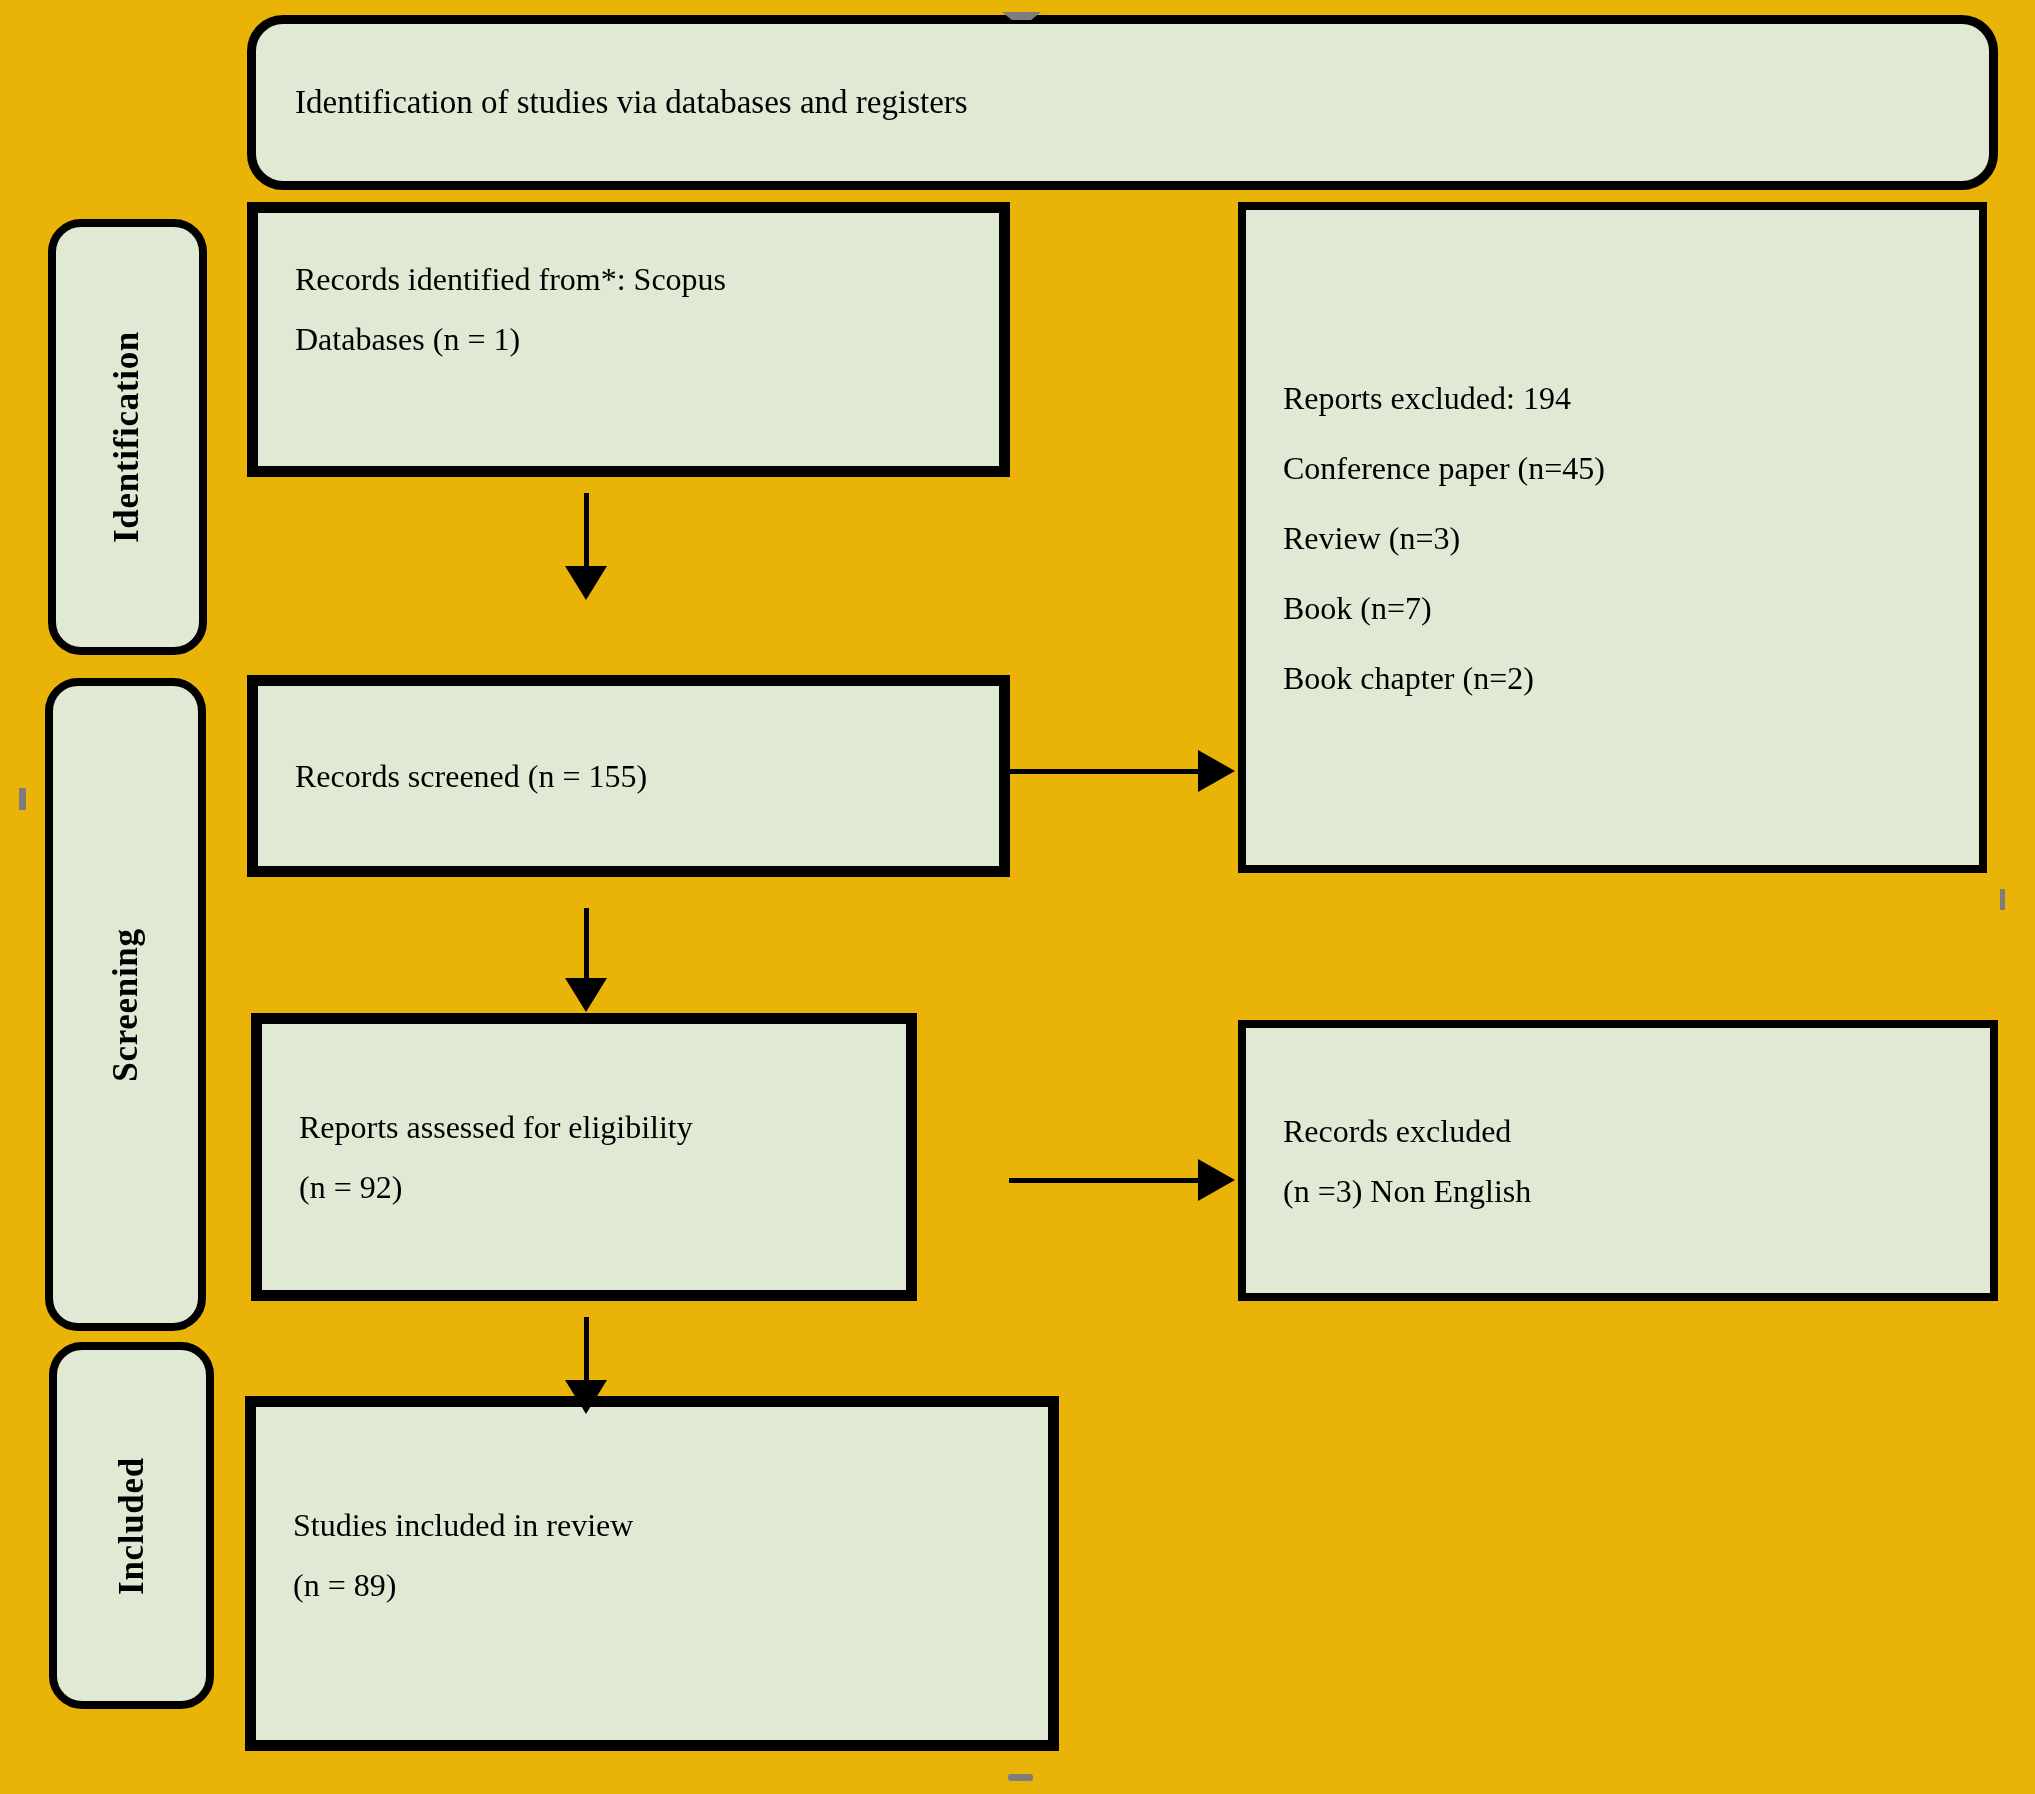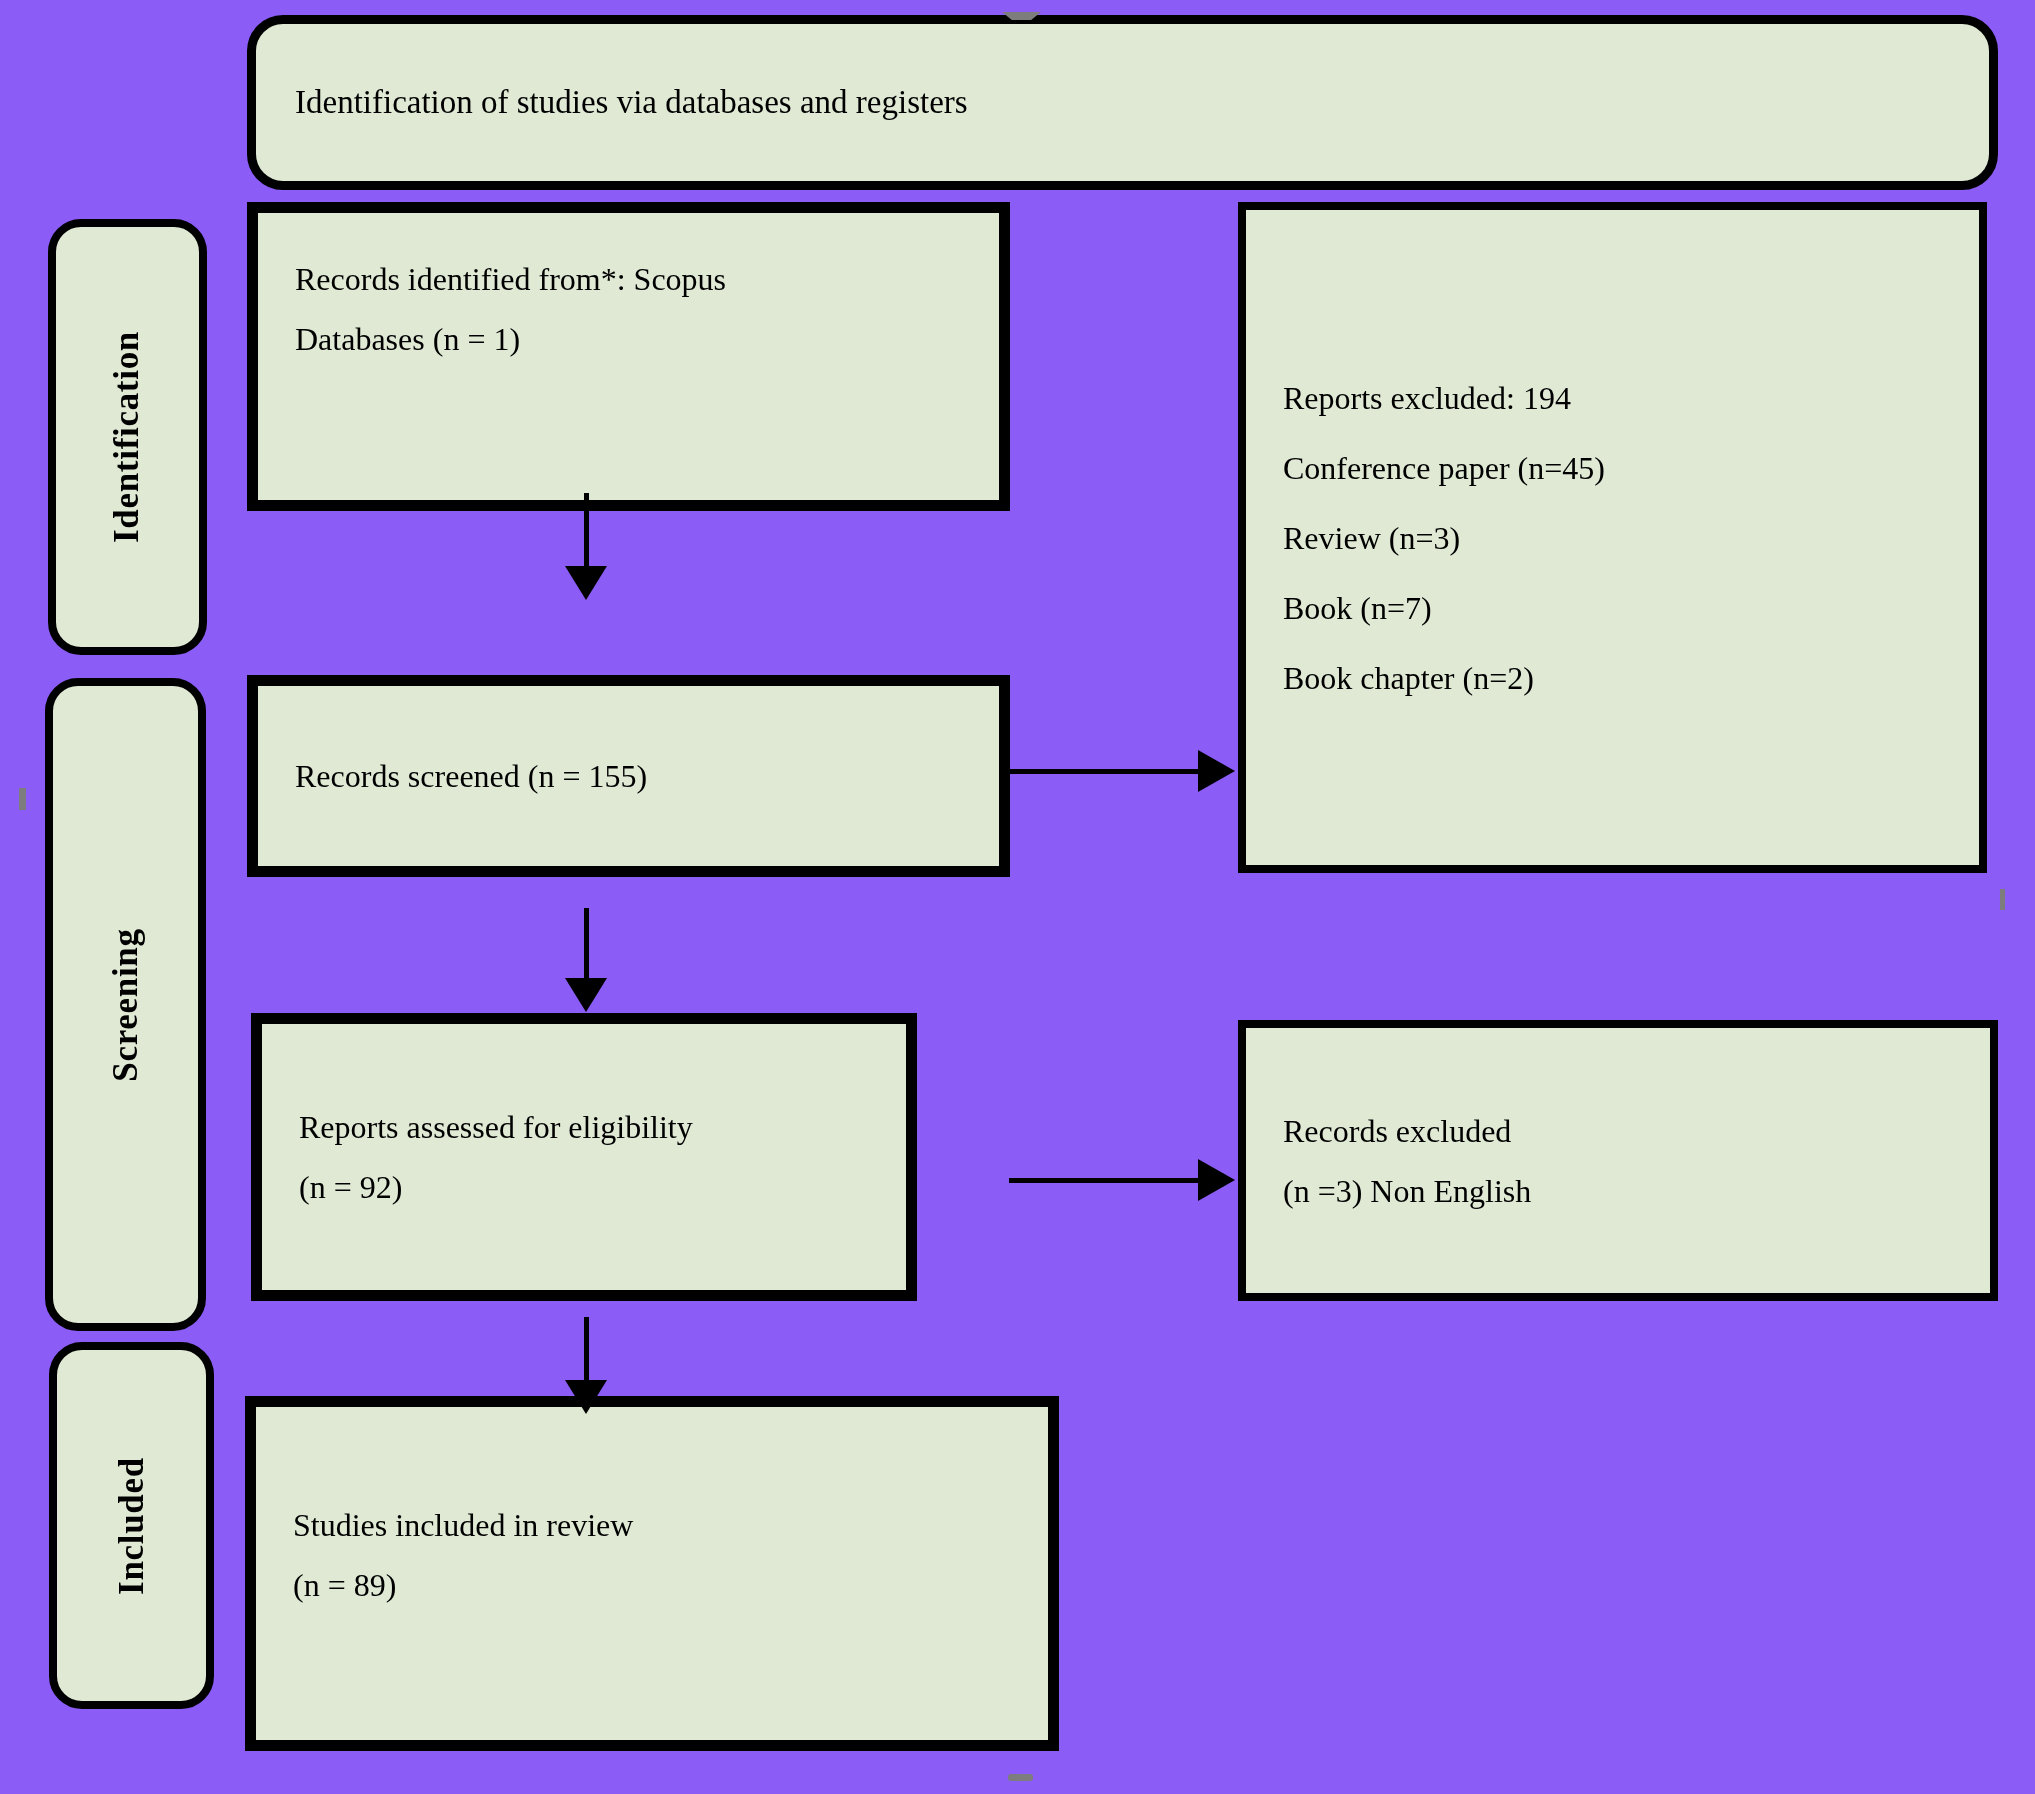--- a/index.html
+++ b/index.html
@@ -9,21 +9,21 @@
     height: 1794px;
     background: #ffffff;
     overflow: hidden;
     font-family: "Liberation Serif", "DejaVu Serif", serif;
     color: #000000;
   }
   #canvas {
     position: relative;
     width: 2035px;
     height: 1794px;
-    background: #8b5cf6;
+    background: #eab308;
   }
   .box {
     position: absolute;
     box-sizing: border-box;
     background: #dfe9d4;
     border: 10.4px solid #000000;
   }
   .rounded {
     border-radius: 36px;
     border-width: 9px;
@@ -113,21 +113,21 @@
   </div>
 
   <div class="box stage" style="left:45px; top:678px; width:161px; height:653px;">
     <span class="vlabel">Screening</span>
   </div>
 
   <div class="box stage" style="left:49px; top:1342px; width:165px; height:367px;">
     <span class="vlabel">Included</span>
   </div>
 
-  <div class="box content top-align" style="left:247px; top:202px; width:763px; height:309px; border-width:11px;">
+  <div class="box content top-align" style="left:247px; top:202px; width:763px; height:275px; border-width:11px;">
     <div class="nowrap">Records identified from*: Scopus</div>
     <div class="nowrap">Databases (n = 1)</div>
   </div>
 
   <div class="box content" style="left:247px; top:675px; width:763px; height:202px; border-width:11px;">
     <div class="nowrap">Records screened (n = 155)</div>
   </div>
 
   <div class="box content" style="left:251px; top:1013px; width:666px; height:288px; border-width:11px;">
     <div class="nowrap">Reports assessed for eligibility</div>

